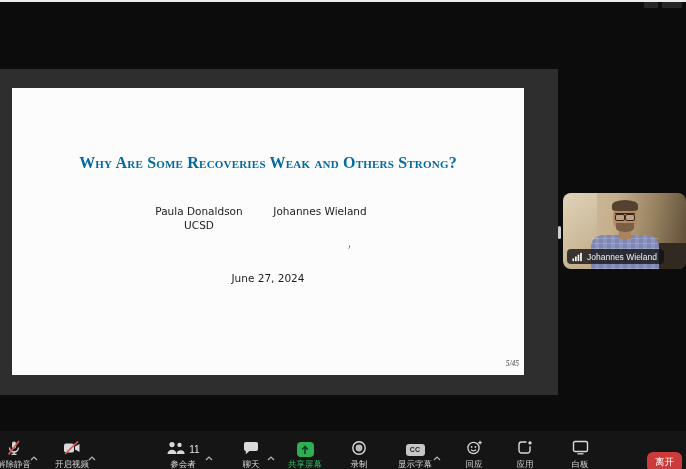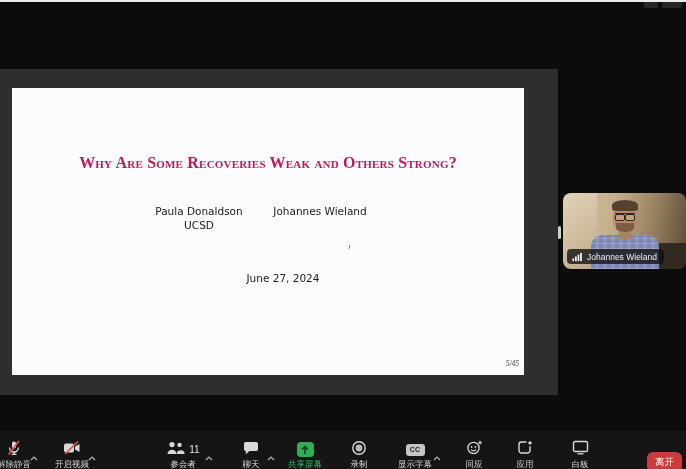--- a/index.html
+++ b/index.html
@@ -10,29 +10,29 @@
   .top-strip{position:absolute;left:0;top:0;width:686px;height:2px;background:#ececec;}
   .win-smudge{position:absolute;top:2px;height:6px;background:rgba(90,90,90,.35);border-radius:1px;}
 
   
   .share-area{position:absolute;left:0;top:69px;width:558px;height:326px;background:#2e2e2e;}
 
   
   .slide{position:absolute;left:12px;top:88px;width:512px;height:287px;background:#fcfcfc;}
   .slide-title{position:absolute;left:0;top:66px;width:100%;text-align:center;
     font-family:"Liberation Serif",serif;font-variant-caps:small-caps;font-weight:700;
-    font-size:16px;letter-spacing:.2px;color:#be185d;}
+    font-size:16px;letter-spacing:.2px;color:#0369a1;}
   .author-col{position:absolute;top:117px;width:150px;text-align:center;
     font-family:"DejaVu Sans",sans-serif;font-size:10.5px;line-height:13.5px;color:#1c1c1c;}
   .author-col-1{left:112px;}
   .author-col-2{left:233px;}
   .stray-mark{position:absolute;left:334px;top:156px;width:3px;height:5px;
     border-right:1.5px solid #3a3a3a;transform:rotate(18deg);border-radius:1px;}
   .slide-date{position:absolute;left:0;top:184px;width:100%;text-align:center;
-    font-family:"DejaVu Sans",sans-serif;font-size:10.5px;color:#1c1c1c;padding-left:15px;}
+    font-family:"DejaVu Sans",sans-serif;font-size:10.5px;color:#1c1c1c;}
   .page-num{position:absolute;right:5px;top:271px;font-family:"Liberation Serif",serif;
     font-style:italic;font-size:7.5px;color:#4a4a4a;}
 
   
   .thumb-handle{position:absolute;left:558px;top:226px;width:3px;height:13px;background:#cfcfcf;border-radius:2px;}
   .video-thumb{position:absolute;left:563px;top:193px;width:123px;height:76px;border-radius:8px;
     overflow:hidden;background:linear-gradient(100deg,#d8c5a2 0%,#c4ae8c 40%,#97815f 70%,#5a4a36 100%);}
   .scene{position:absolute;inset:0;filter:blur(.7px);}
   .furniture{position:absolute;right:0;bottom:0;width:52px;height:26px;background:#322a20;border-radius:8px 0 0 0;}
   .wall-shade{position:absolute;left:0;top:0;width:34px;height:76px;background:linear-gradient(180deg,rgba(255,255,250,.25),rgba(0,0,0,.05));}

